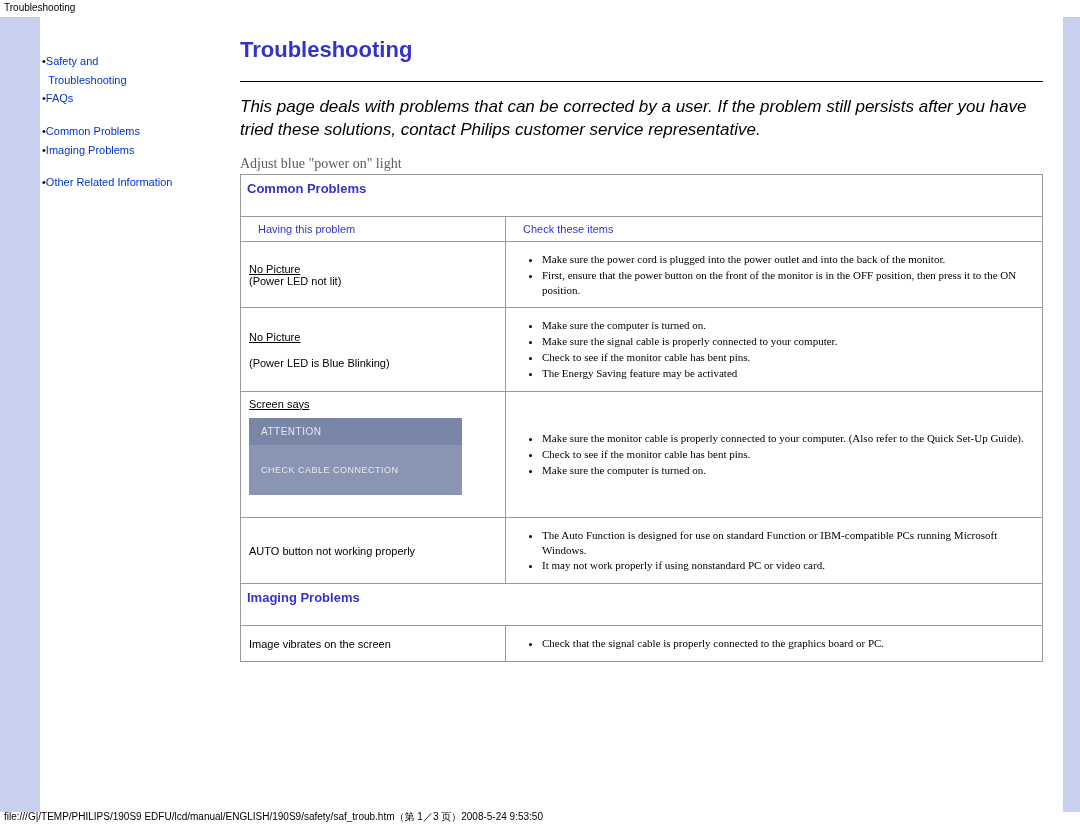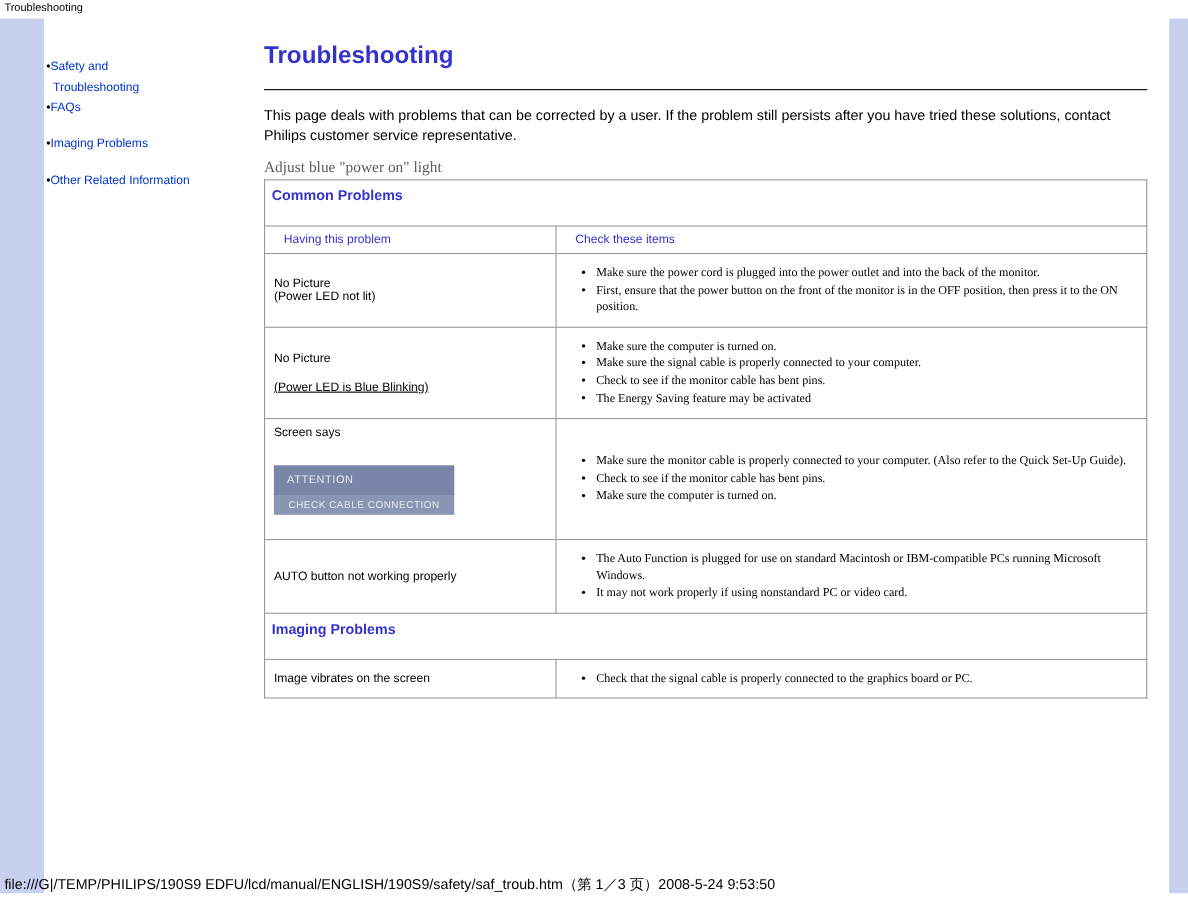--- a/index.html
+++ b/index.html
@@ -53,23 +53,24 @@
     font-size: 22px;
     font-weight: bold;
     margin: 0 0 18px 0;
   }
   hr.sep {
     border: none;
     border-top: 1px solid #000;
     margin: 0 0 14px 0;
   }
   .intro {
-    font-size: 13px;
+    font-size: 17px;
     line-height: 1.35;
     margin-bottom: 14px;
+    font-style: italic;
   }
   .adjust {
     font-family: Georgia, 'Times New Roman', serif;
     font-size: 14px;
     color: #5c5c5c;
     margin-bottom: 2px;
   }
   table.trouble {
     border-collapse: collapse;
     width: 100%;
@@ -96,64 +97,67 @@
   table.trouble ul {
     margin: 4px 0;
     padding-left: 28px;
   }
   table.trouble ul li {
     margin: 1px 0;
     line-height: 1.35;
     font-family: Liberation Serif, serif;
   }
   .attention-box {
-    width: 164px;
-    margin-top: 24px;
+    width: 213px;
+    margin-top: 8px;
     font-size: 10px;
     color: #e6e9f2;
   }
   .attention-top {
     background: #7a86a8;
     padding: 8px 12px;
     letter-spacing: 0.5px;
   }
   .attention-bot {
     background: #8a95b3;
-    padding: 4px 12px;
-    text-align: center;
+    padding: 20px 12px;
+    text-align: left;
     letter-spacing: 0.5px;
     font-size: 9px;
   }
   .footer {
     position: absolute;
-    bottom: 21px;
+    bottom: 10px;
     left: 4px;
-    font-size: 13px;
+    font-size: 10px;
   }
   .left-col { width: 265px; }
-  .prob-line1 { display:block; }
-  .prob-line2 { display:block; margin-top:14px;text-decoration:underline; }
+  .prob-line1 { display:block;text-decoration:underline; }
+  .prob-line2 { display:block; margin-top:14px; }
 </style>
 </head>
 <body>
 
 <div class="top-label">Troubleshooting</div>
 
 <div class="outer">
   <div class="left-blue-bar"></div>
 
   <div class="sidebar">
     <div>
       <span class="bullet">•</span><a>Safety and</a><br>
       &nbsp;&nbsp;<a>Troubleshooting</a>
     </div>
     <div>
       <span class="bullet">•</span><a>FAQs</a>
     </div>
     <div style="height:14px"></div>
+    <div>
+      <span class="bullet">•</span><a>Common Problems</a>
+    </div>
     <div>
       <span class="bullet">•</span><a>Imaging Problems</a>
     </div>
     <div style="height:14px"></div>
     <div>
       <span class="bullet">•</span><a>Other Related Information</a>
     </div>
   </div>
 
   <div class="main">
@@ -216,21 +220,21 @@
           </ul>
         </td>
       </tr>
 
       <tr>
         <td class="left-col">
           <span>AUTO button not working properly</span>
         </td>
         <td>
           <ul>
-            <li>The Auto Function is plugged for use on standard Macintosh or IBM-compatible PCs running Microsoft Windows.</li>
+            <li>The Auto Function is designed for use on standard Function or IBM-compatible PCs running Microsoft Windows.</li>
             <li>It may not work properly if using nonstandard PC or video card.</li>
           </ul>
         </td>
       </tr>
 
       <tr>
         <th class="section-header" colspan="2">Imaging Problems</th>
       </tr>
 
 

